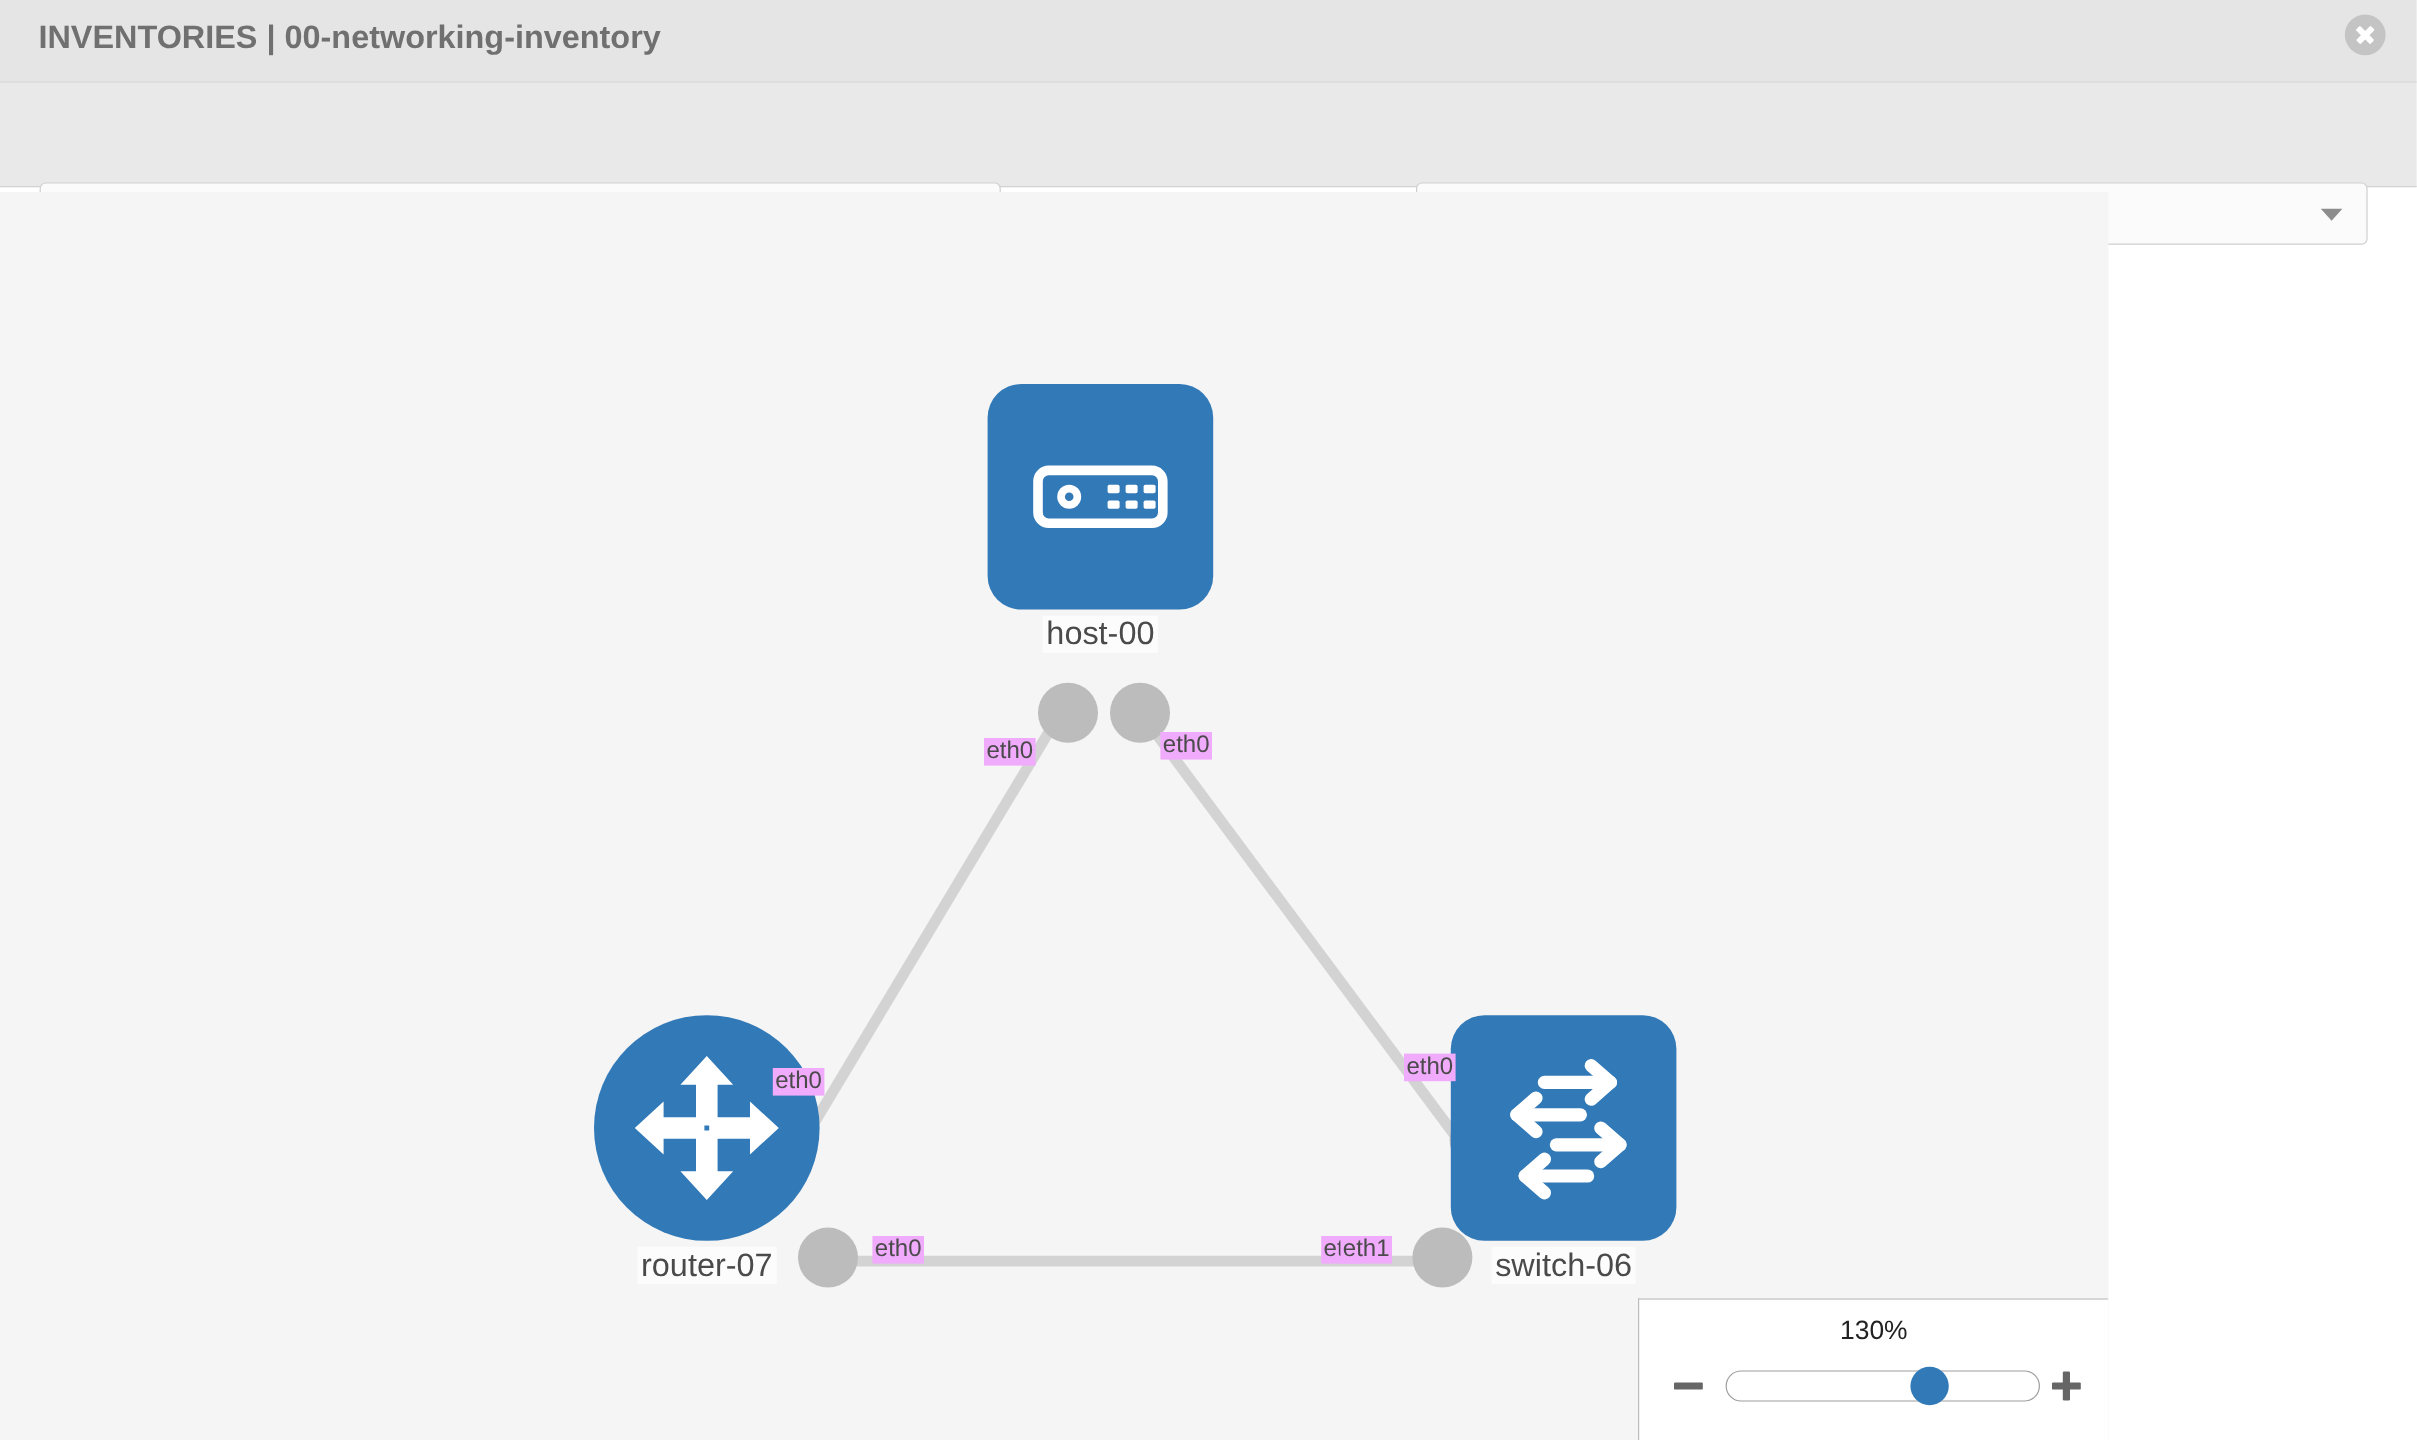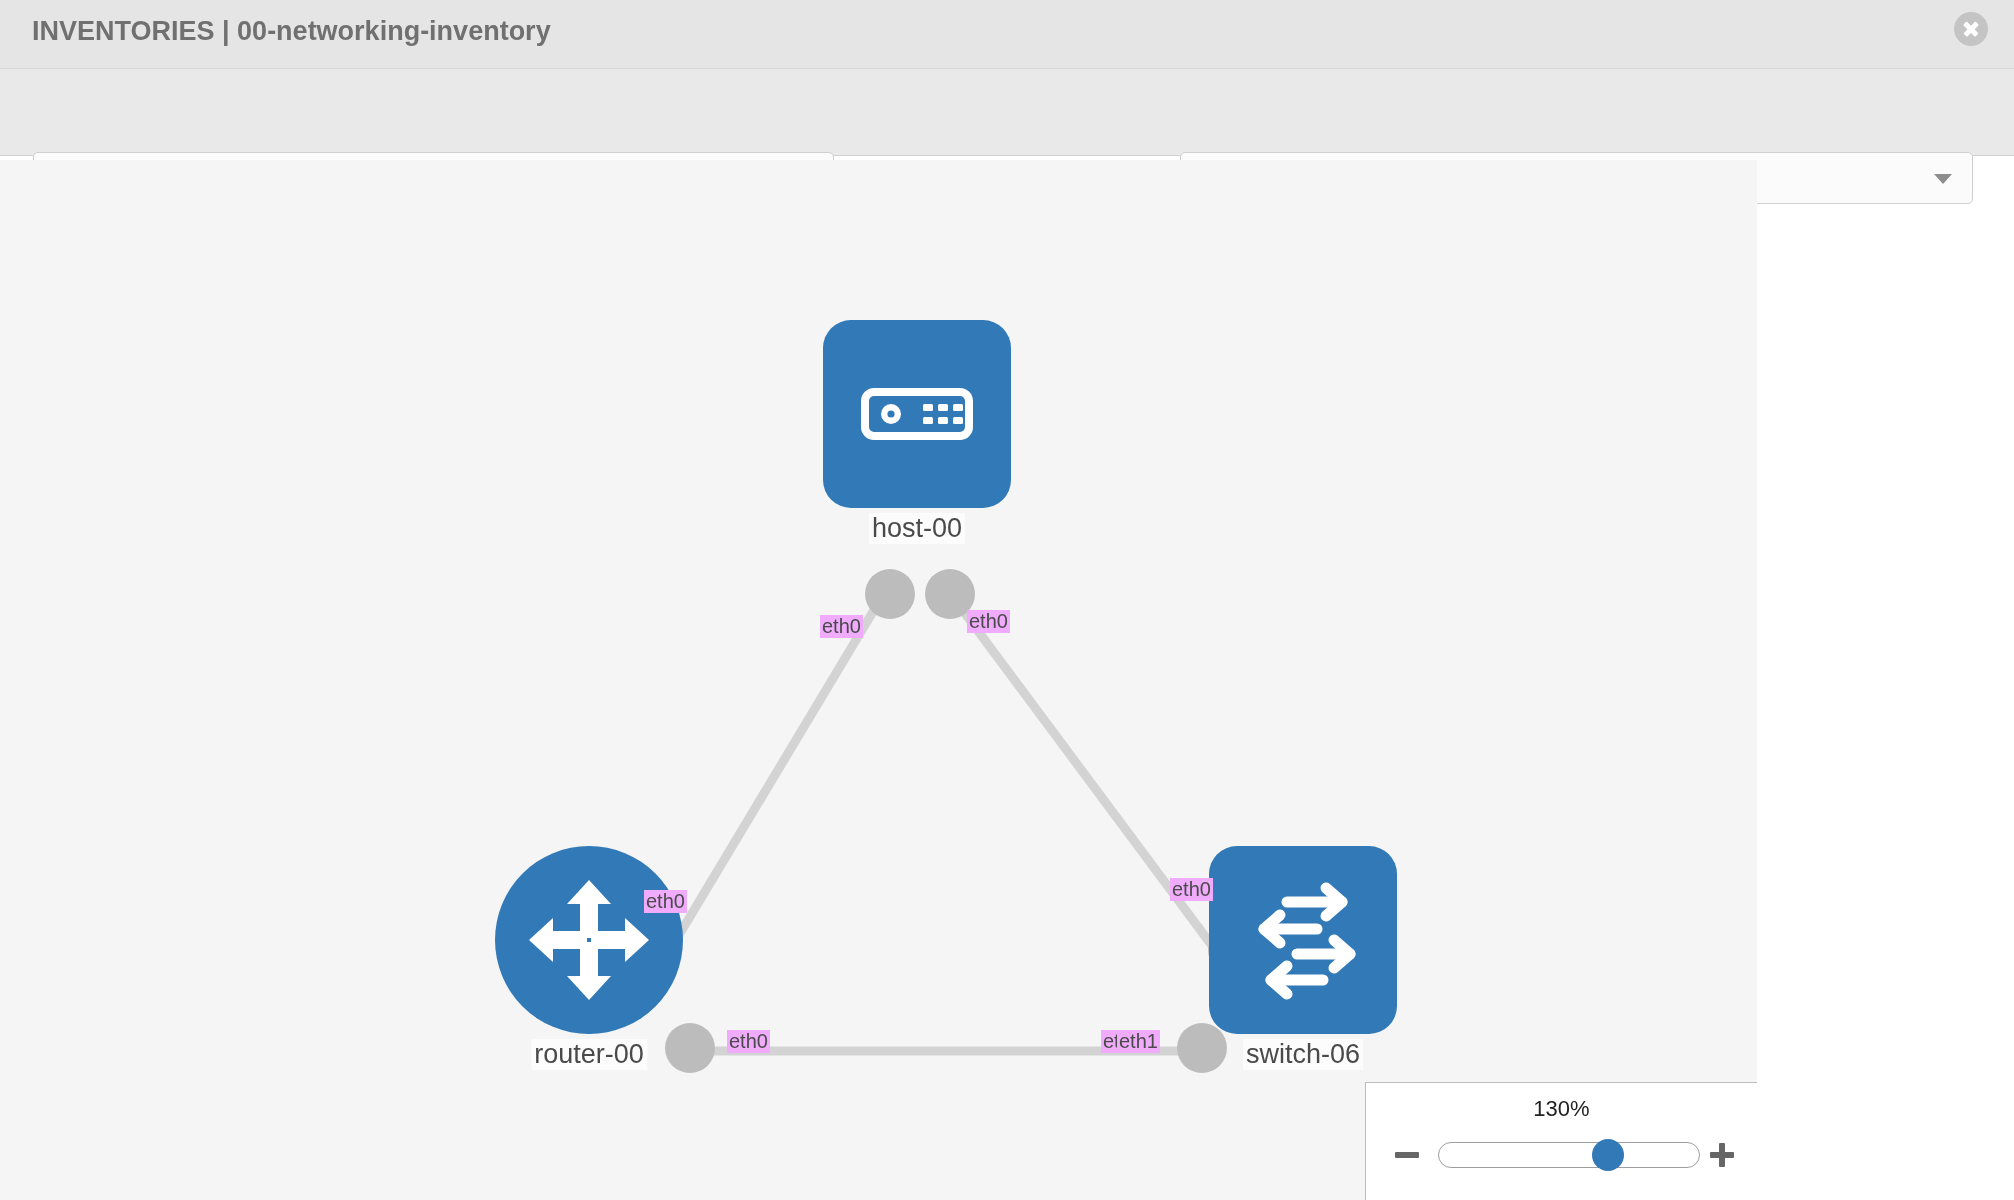--- a/index.html
+++ b/index.html
@@ -240,21 +240,21 @@
             <path d="M94 34 l22 24 h-13 v34 h-18 v-34 h-13 z"></path>
 
             <path d="M94 154 l22 -24 h-13 v-34 h-18 v34 h-13 z"></path>
 
             <path d="M154 94 l-24 -22 v13 h-34 v18 h34 v13 z"></path>
 
             <path d="M34 94 l24 22 v-13 h34 v-18 h-34 v-13 z"></path>
           </g>
         </svg>
       </div>
-      <div class="node-label" style="top:193px;">router-00</div>
+      <div class="node-label" style="top:193px;">router-07</div>
     </div>
 
     <div class="node" style="left:1209px; top:686px; width:188px; height:188px;">
       <div class="node-shape" style="width:188px; height:188px; border-radius:28px;">
         <svg viewBox="0 0 188 188" width="188" height="188">
           <g stroke="#ffffff" stroke-width="11" stroke-linecap="round" stroke-linejoin="round" fill="none">
 
             <line x1="78" y1="56" x2="133" y2="56"></line>
             <polyline points="117,42 133,56 117,70"></polyline>
 

